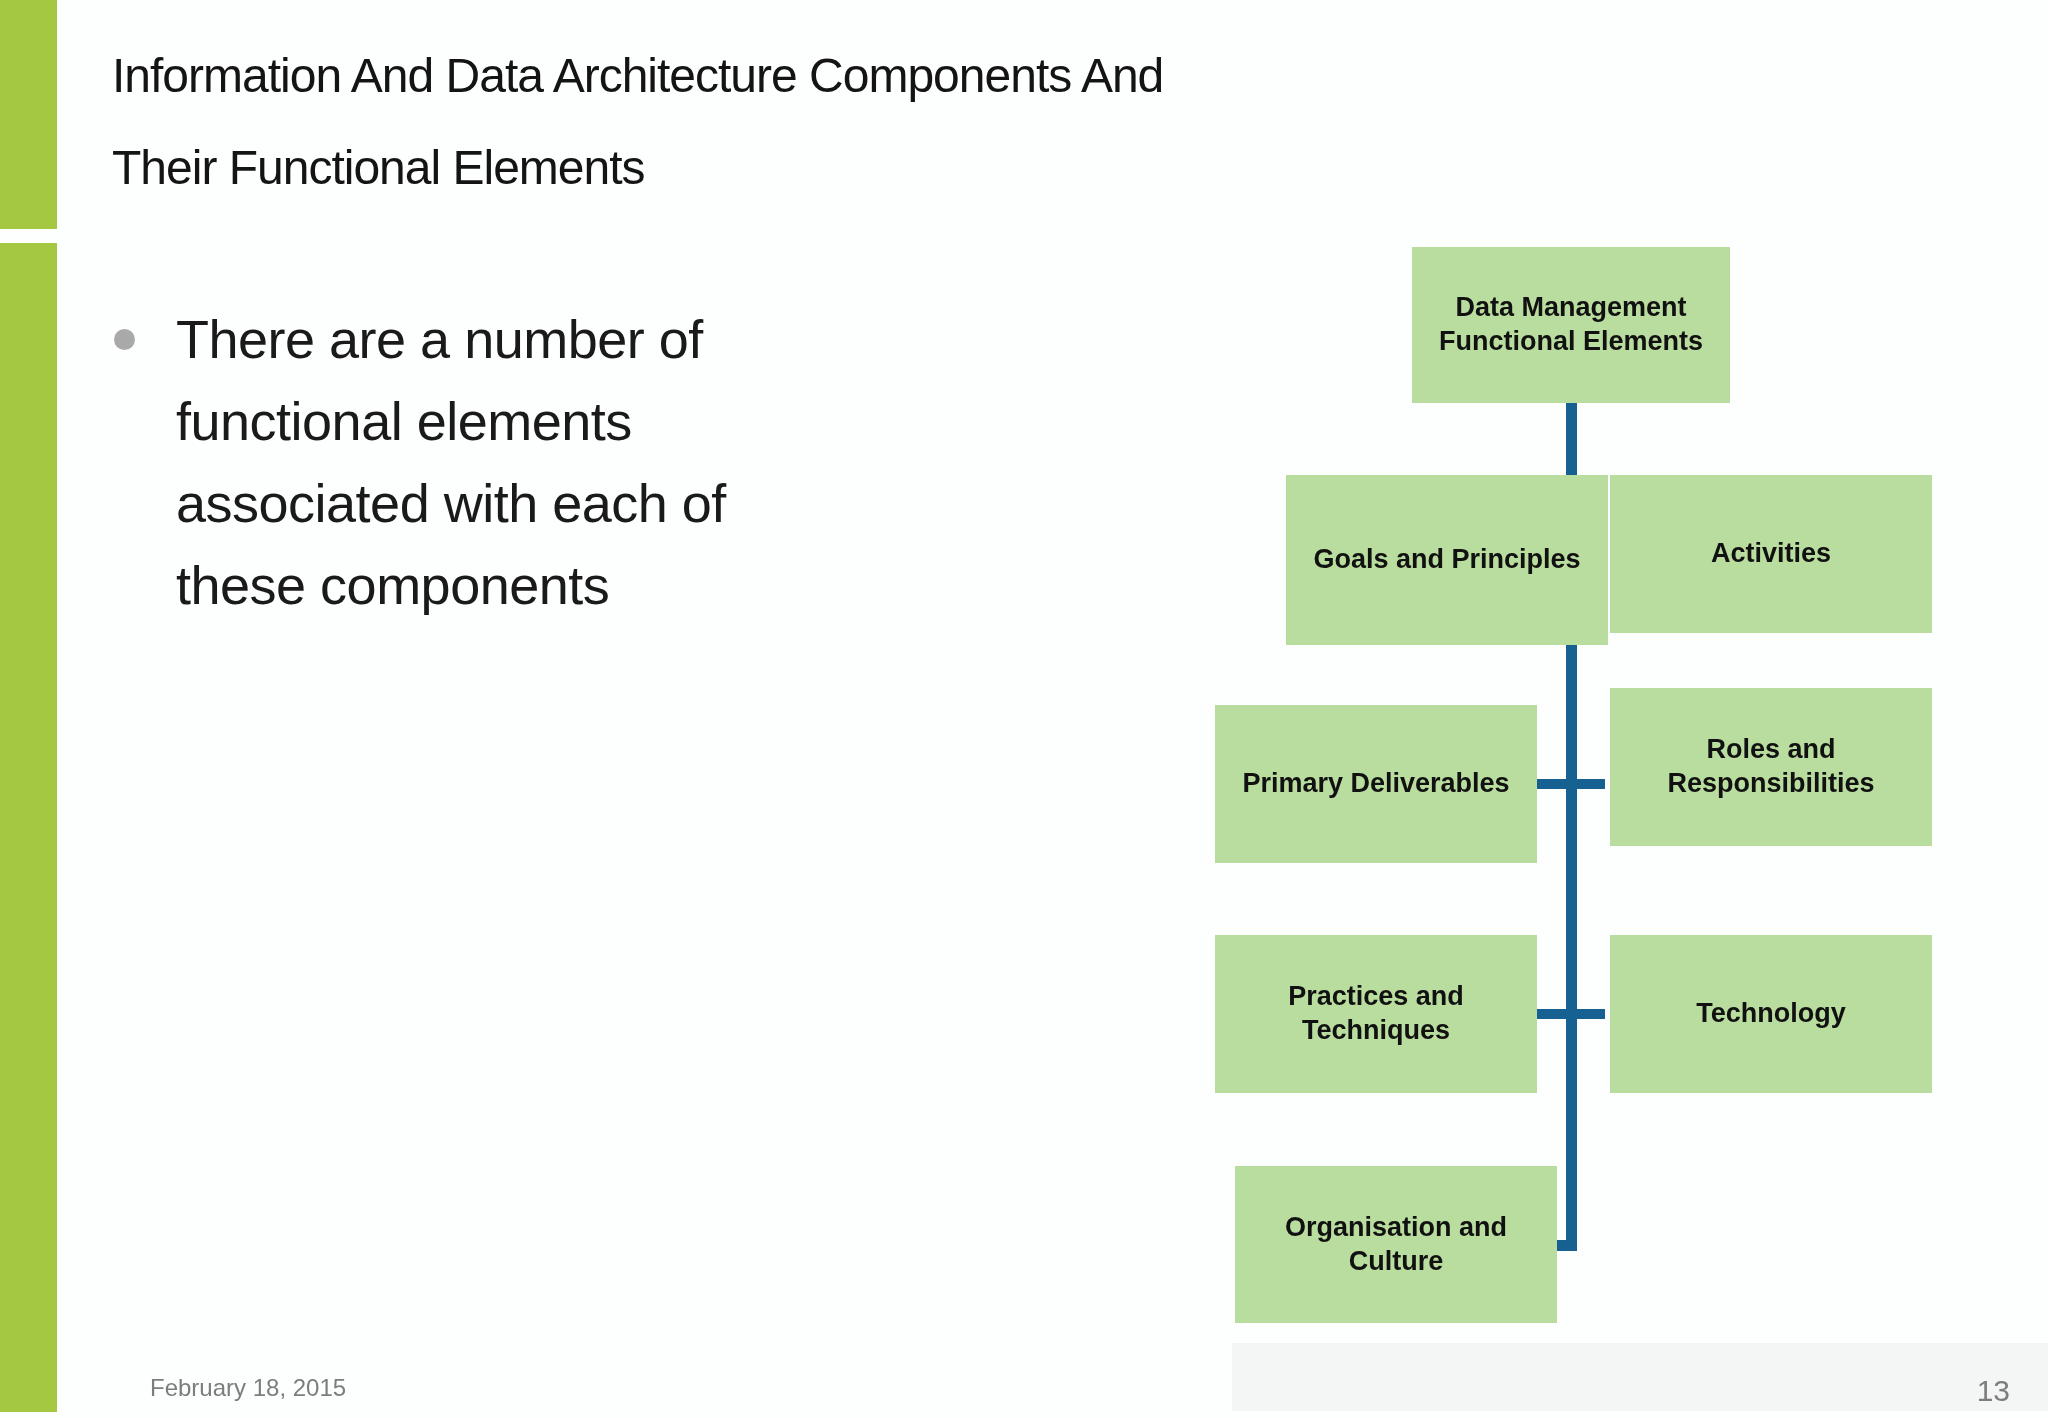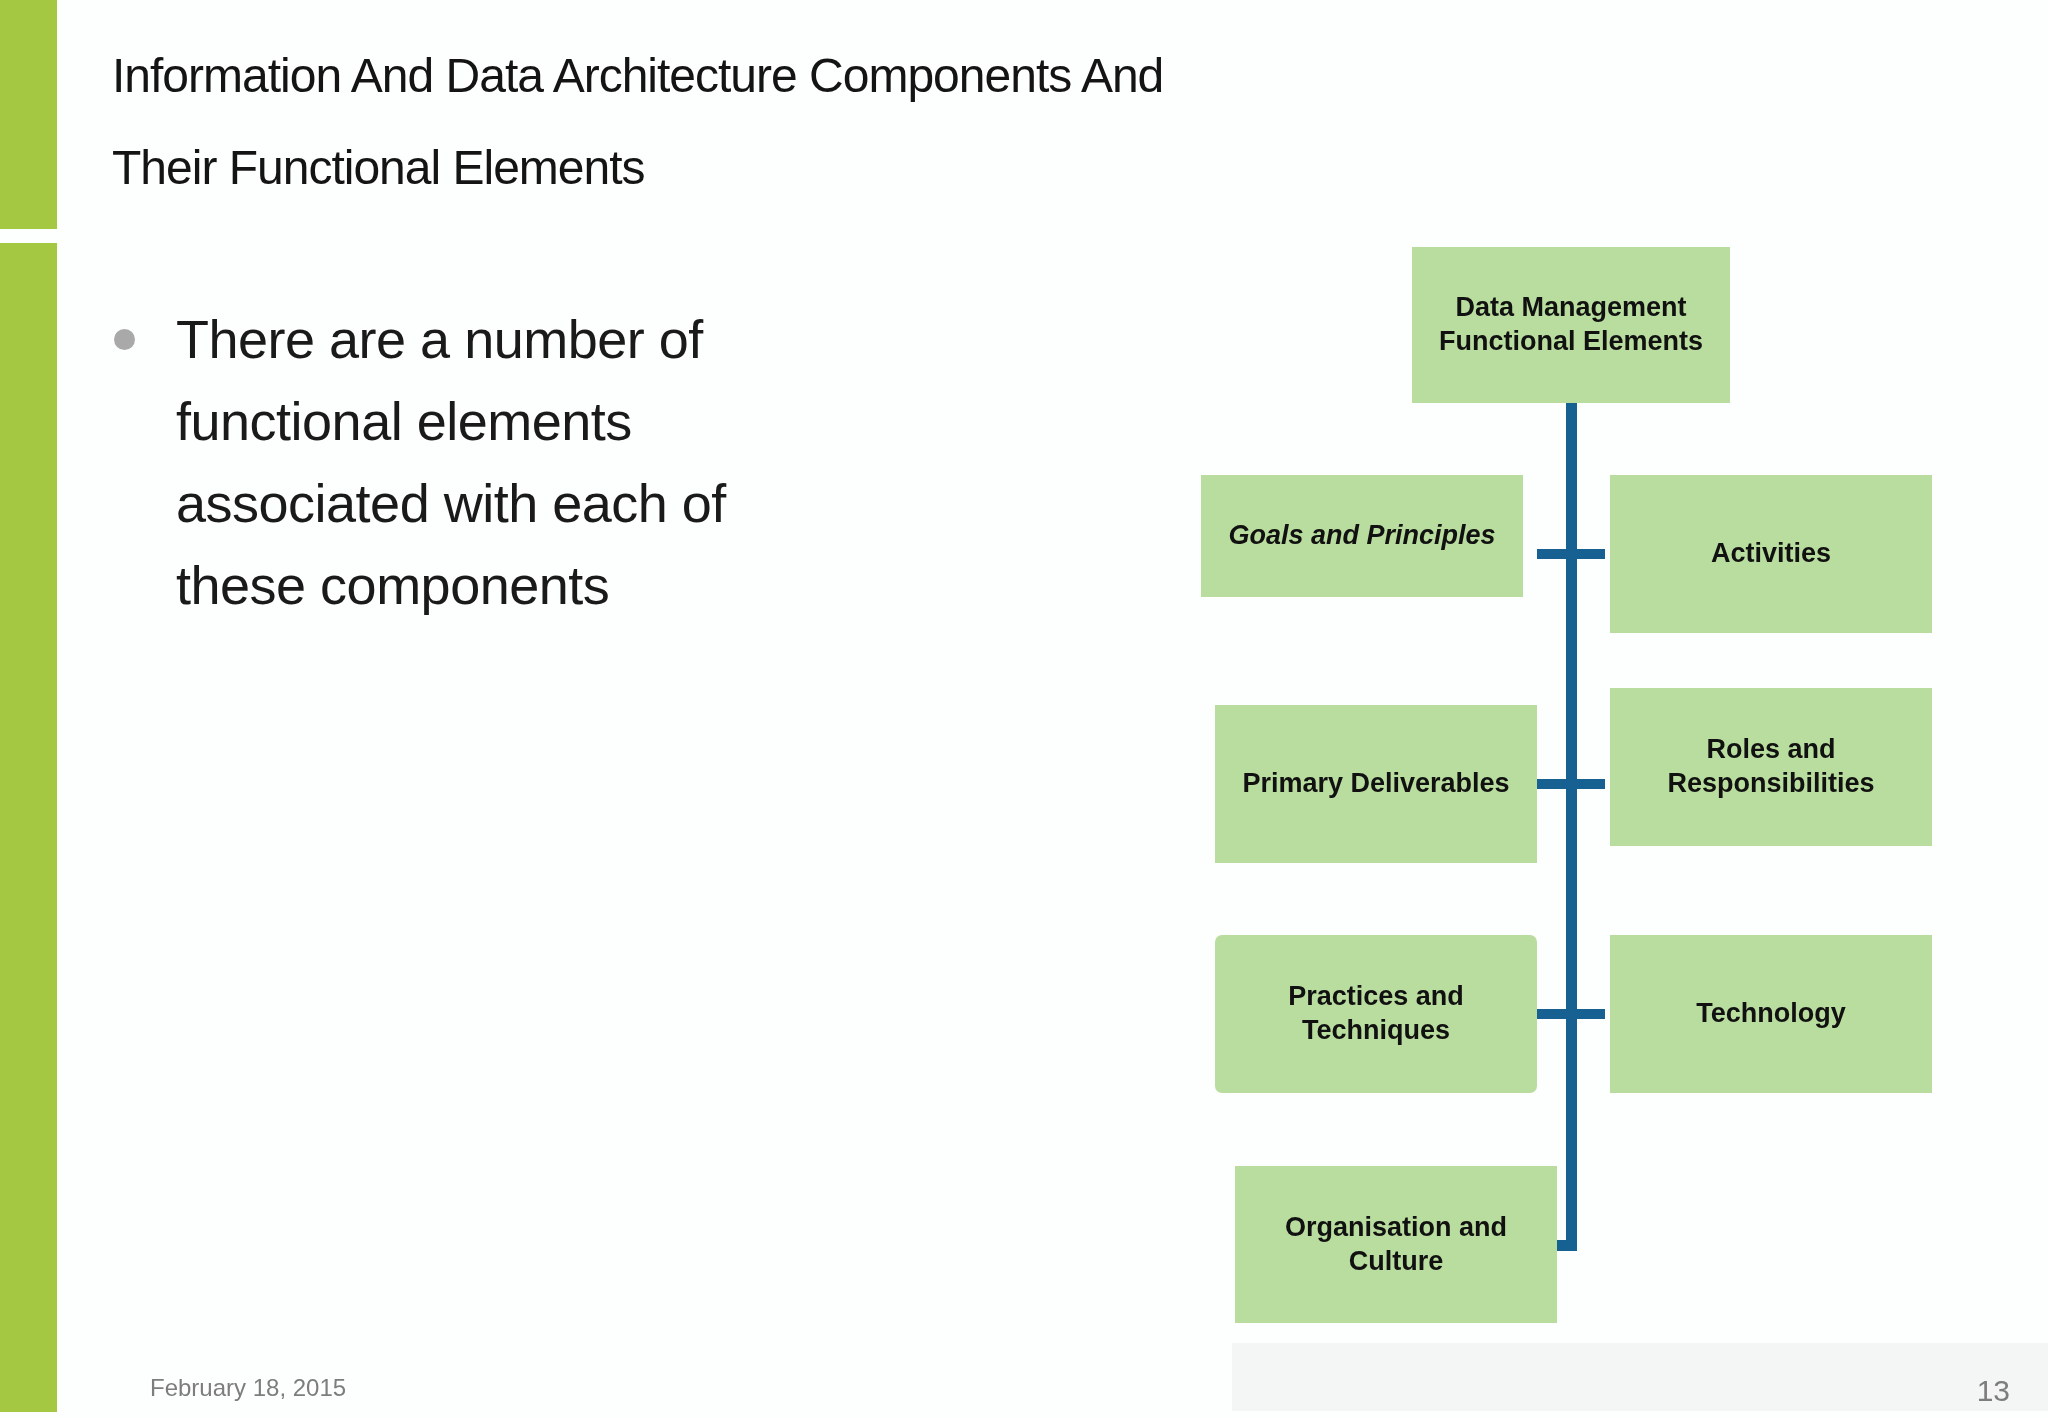--- a/index.html
+++ b/index.html
@@ -71,25 +71,25 @@
     justify-content: center;
     text-align: center;
     font-weight: 700;
     font-size: 27px;
     line-height: 1.25;
     color: #111;
     padding: 0 2px;
     box-sizing: border-box;
   }
   .box.root  { left: 1412px; top: 247px;  width: 318px; height: 156px; }
-  .box.l1    { left: 1201px; top: 475px;  width: 322px; height: 122px; font-style: italic; }
+  .box.l1    { left: 1286px; top: 475px;  width: 322px; height: 170px; }
   .box.r1    { left: 1610px; top: 475px;  width: 322px; height: 158px; }
   .box.l2    { left: 1215px; top: 705px;  width: 322px; height: 158px; }
   .box.r2    { left: 1610px; top: 688px;  width: 322px; height: 158px; }
-  .box.l3    { left: 1215px; top: 935px;  width: 322px; height: 158px; border-radius: 7px; }
+  .box.l3    { left: 1215px; top: 935px;  width: 322px; height: 158px; }
   .box.r3    { left: 1610px; top: 935px;  width: 322px; height: 158px; }
   .box.l4    { left: 1215px; top: 1166px; width: 322px; height: 157px; margin-left: 20px; }
 
   
   .line {
     position: absolute;
     background: var(--connector-blue, #176092);
   }
   .trunk   { left: 1566px; top: 403px;  width: 11px; height: 848px; }
   .stub-1  { left: 1537px; top: 549px;  width: 68px; height: 10px; }

